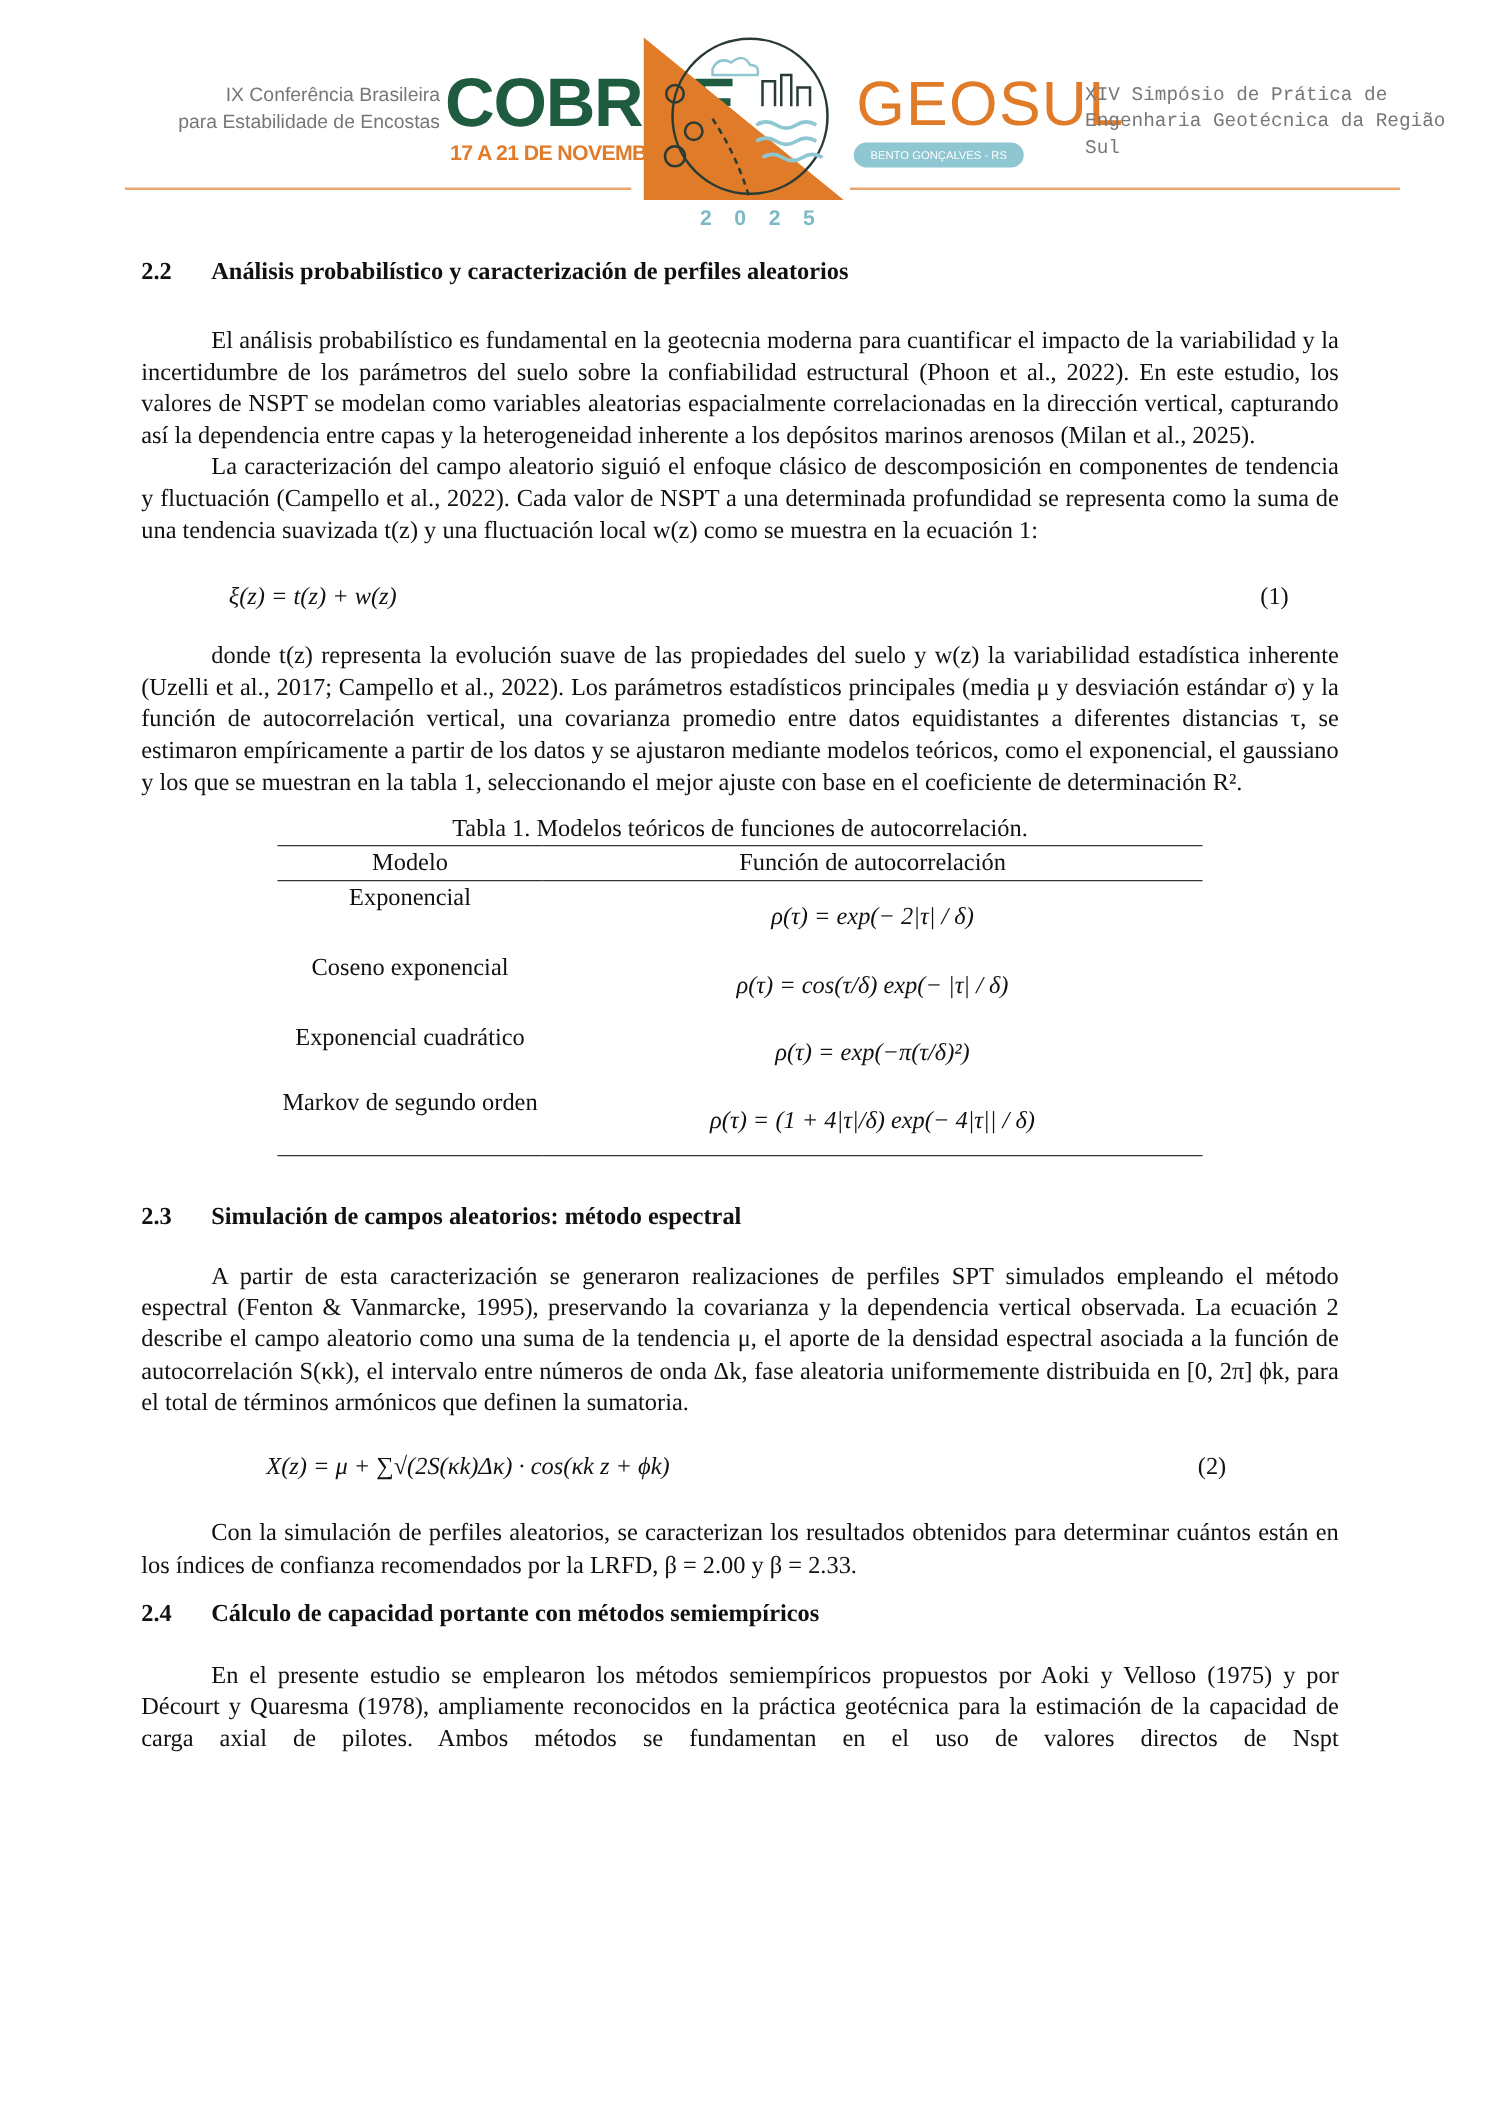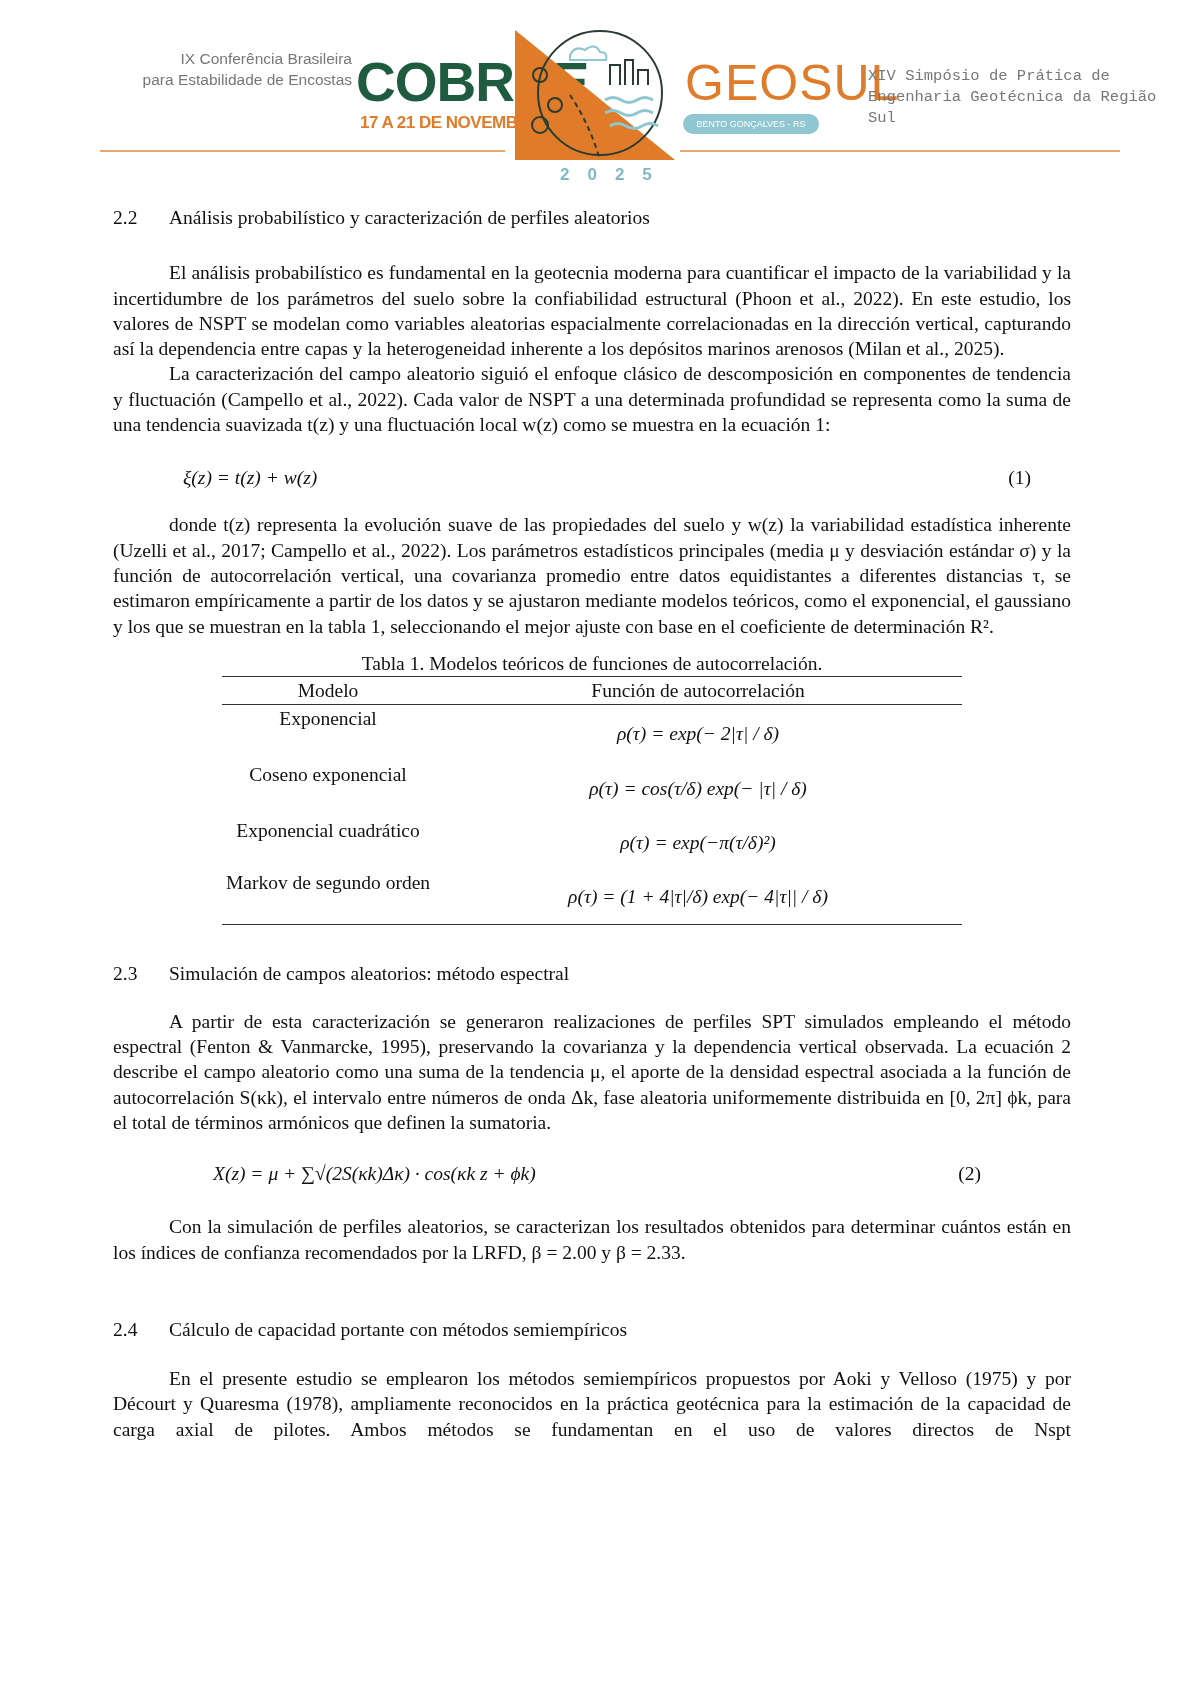--- a/index.html
+++ b/index.html
@@ -1,51 +1,51 @@
 <!DOCTYPE html>
 <html><head>
 <meta charset="utf-8">
 <style>
   html,body{margin:0;padding:0;background:#fff;}
   body{width:1191px;height:1684px;position:relative;overflow:hidden;font-family:"Liberation Serif",serif;color:#111;}
   .header{position:absolute;left:0;top:0;width:1191px;height:185px;}
-  .hdr-left{position:absolute;left:100px;top:48px;width:252px;text-align:right;font-family:"Liberation Sans",sans-serif;color:#777;font-size:15.5px;line-height:21px;}
+  .hdr-left{position:absolute;left:100px;top:66px;width:252px;text-align:right;font-family:"Liberation Sans",sans-serif;color:#777;font-size:15.5px;line-height:21px;}
   .cobrae{position:absolute;left:356px;top:52px;font-family:"Liberation Sans",sans-serif;font-size:55px;font-weight:bold;color:#1f5c3f;letter-spacing:-1px;line-height:60px;}
   .dates{position:absolute;left:360px;top:113px;font-family:"Liberation Sans",sans-serif;font-size:17px;font-weight:bold;color:#e07b2a;letter-spacing:-0.5px;}
   .line-left{position:absolute;left:100px;top:150px;width:405px;height:2px;background:#e9a66f;}
   .line-right{position:absolute;left:680px;top:150px;width:440px;height:2px;background:#e9a66f;}
   .logo{position:absolute;left:510px;top:25px;width:170px;height:140px;}
   .year{position:absolute;left:560px;top:165px;font-family:"Liberation Sans",sans-serif;font-size:17px;font-weight:bold;color:#7fb9c7;letter-spacing:18px;}
   .geosul{position:absolute;left:685px;top:55px;font-family:"Liberation Sans",sans-serif;font-size:50px;color:#e07b2a;line-height:56px;letter-spacing:1px;}
   .bento{position:absolute;left:683px;top:114px;width:136px;height:20px;border-radius:10px;background:#8ec6d1;color:#fff;font-family:"Liberation Sans",sans-serif;font-size:9px;text-align:center;line-height:20px;}
   .hdr-right{position:absolute;left:868px;top:66px;font-family:Liberation Mono, monospace;color:#777;font-size:15.5px;line-height:21px;}
 
   .content{position:absolute;left:113px;top:205px;width:958px;font-size:19.5px;line-height:25.3px;}
-  h2{font-size:19.5px;font-weight:normal;margin:0;}
+  h2{font-size:19.5px;font-weight:bold;margin:0;}
   h2 .num{display:inline-block;width:56px;}
   p{margin:0;text-align:justify;text-indent:56px;}
   .eq{position:relative;height:25px;font-style:italic;}
   .eq .num{position:absolute;right:0;font-style:normal;}
 
   .s22-title{margin-top:0;}
   .p1{margin-top:30px;}
   .eq1{margin-top:28px;margin-left:70px;}
   .p3{margin-top:22px;}
   .table-wrap{width:740px;margin:12px auto 0 auto;}
   .caption{text-align:center;}
   table{width:100%;border-collapse:collapse;border-top:1.5px solid #333;border-bottom:1.5px solid #333;}
   th{font-weight:normal;border-bottom:1.5px solid #333;height:24px;}
   td{vertical-align:top;text-align:center;}
   td.model{width:210px;}
   td.func{font-style:italic;}
   .s23-title{margin-top:36px;}
   .p4{margin-top:22px;}
   .eq2{margin-top:26px;margin-left:100px;}
   .p5{margin-top:28px;}
-  .s24-title{margin-top:52px;}
+  .s24-title{margin-top:14px;}
   .p6{margin-top:24px;}
 </style>
 </head>
 <body>
 
 <div class="header">
   <div class="hdr-left">
     <div>IX Conferência Brasileira</div>
     <div>para Estabilidade de Encostas</div>
   </div>

